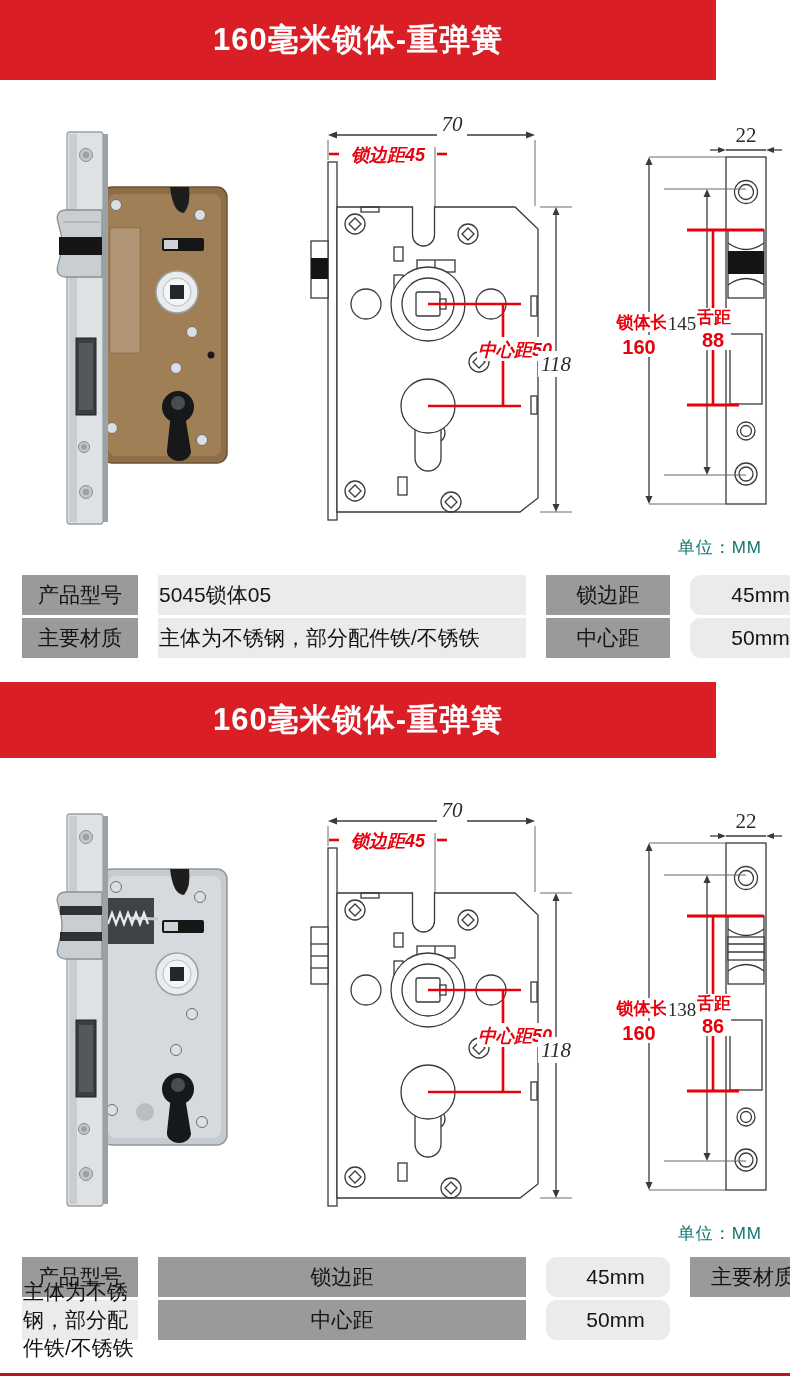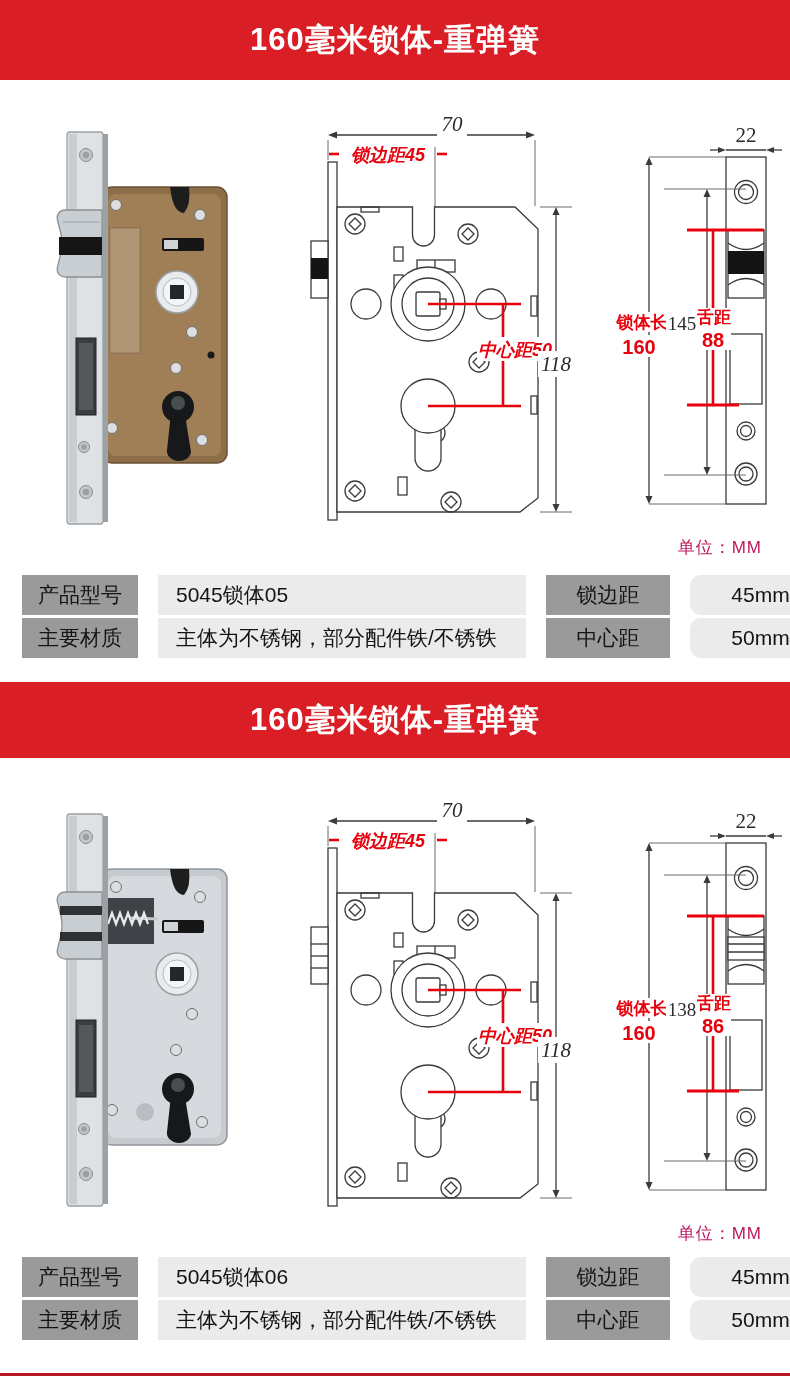--- a/index.html
+++ b/index.html
@@ -2,40 +2,40 @@
 <html><head>
 <meta charset="utf-8">
 <style>
   html,body { margin:0; padding:0; background:#ffffff; }
   .page {
     position:relative; width:790px; height:1376px; background:#fff;
     overflow:hidden; font-family:"Liberation Sans", sans-serif;
   }
   section.lock-section { position:absolute; left:0; width:790px; }
   .sec-header {
-    position:absolute; top:0; left:0; width:790px; height:80px;
+    position:absolute; top:0; left:0; width:716px; height:80px;
     background:#d91e26; display:flex; align-items:center; justify-content:center;
   }
   .sec-header h1 {
     margin:0; color:#ffffff; font-size:31px; font-weight:bold; letter-spacing:1px;
   }
   .photo-wrap { position:absolute; left:30px; top:110px; width:250px; height:420px; }
   .front-wrap { position:absolute; left:298px; top:100px; width:300px; height:445px;font-style:italic; }
   .plate-wrap { position:absolute; left:614px; top:102px; width:200px; height:445px; }
   .unit-label {
-    position:absolute; right:28px; top:536px; font-size:17px; color:#be185d;
+    position:absolute; right:28px; top:536px; font-size:17px; color:#0f766e;
     letter-spacing:1px;
   }
   .spec-table {
     position:absolute; left:22px; top:575px;
     display:grid; grid-template-columns:116px 368px 124px 126px; gap:3px 20px;
   }
   .cell { height:40px; display:flex; align-items:center; font-size:21px; color:#141414; }
   .cell.label { background:#9a9a9a; justify-content:center; }
-  .cell.value { background:#ebebeb; padding-left:18px; }
+  .cell.value { background:#ebebeb; padding-left:1px; }
   .cell.value.center { justify-content:center; padding-left:15px;border-radius:11px; }
   .bottom-strip { position:absolute; left:0; bottom:0; width:790px; height:3px; background:#b5161f; }
 
   
   svg { display:block; }
   .ln   { stroke:#3a3a3a; stroke-width:1.3; fill:none; }
   .lnw  { stroke:#3a3a3a; stroke-width:1.3; fill:#ffffff; }
   .thin { stroke:#6a6a6a; stroke-width:1; fill:none; }
   .arr  { fill:#3a3a3a; stroke:none; }
   .redln{ stroke:#e8000d; stroke-width:2.6; fill:none; }
@@ -444,21 +444,20 @@
           <text class="dim-cn sm" x="100" y="221" text-anchor="middle">舌距</text>
           <text class="dim-cn num" x="99" y="245" text-anchor="middle">86</text>
         </g>
       </svg>
     </div>
 
     <div class="unit-label" style="top:540px;">单位：MM</div>
 
     <div class="spec-table">
       <div class="cell label">产品型号</div>
-      <div class="cell value">5045锁体06</div>
       <div class="cell label">锁边距</div>
       <div class="cell value center">45mm</div>
       <div class="cell label">主要材质</div>
       <div class="cell value">主体为不锈钢，部分配件铁/不锈铁</div>
       <div class="cell label">中心距</div>
       <div class="cell value center">50mm</div>
     </div>
   </section>
 
   <div class="bottom-strip"></div>

